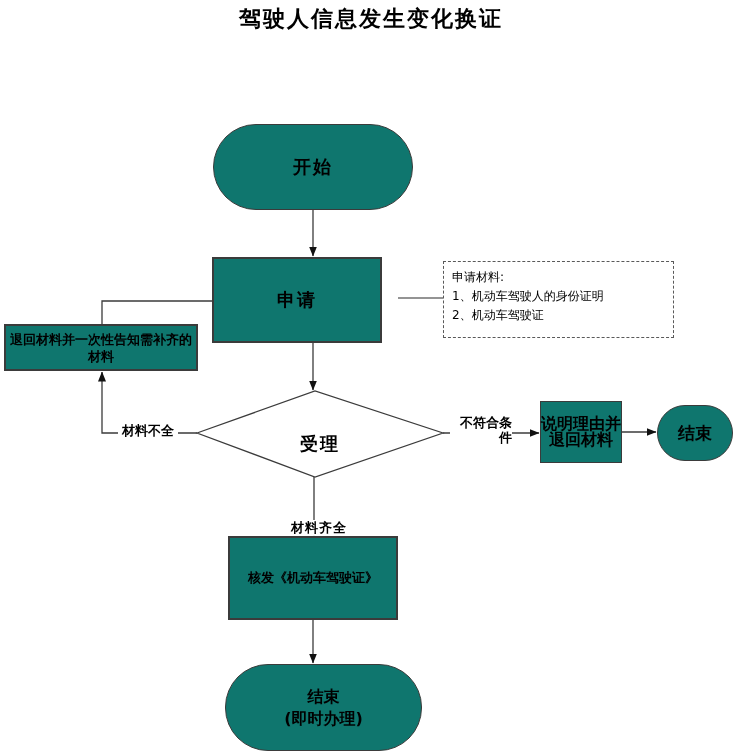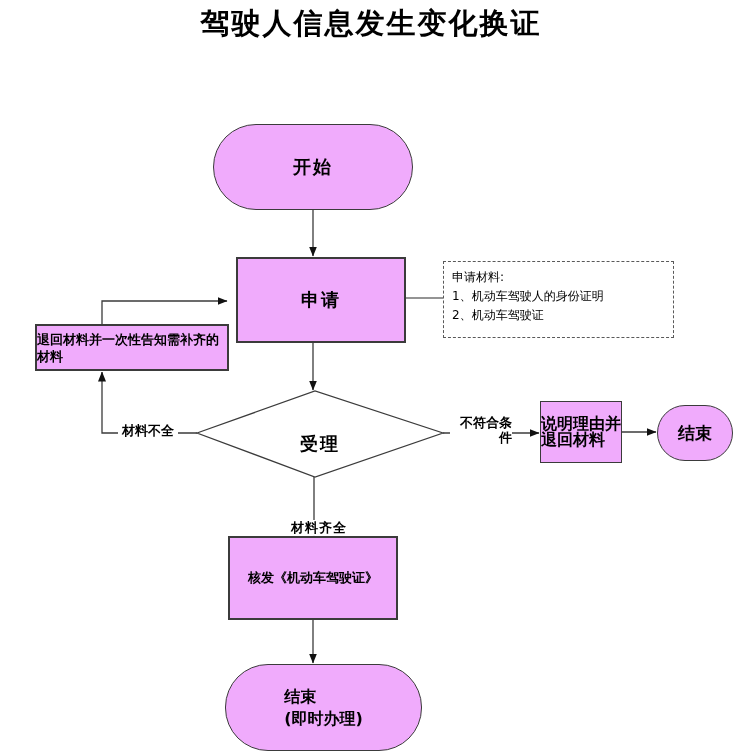--- a/index.html
+++ b/index.html
@@ -3,27 +3,27 @@
 <meta charset="utf-8">
 <style>
   html,body{margin:0;padding:0;background:#ffffff;}
   .stage{
     position:relative;width:742px;height:753px;background:#ffffff;
     font-family:"DejaVu Sans","Liberation Sans",sans-serif;color:#000;
     overflow:hidden;
   }
   .title{
     position:absolute;left:0;top:4px;width:742px;text-align:center;
-    font-size:29px;font-weight:bold;letter-spacing:2px;
+    font-size:22px;font-weight:bold;letter-spacing:2px;
   }
   svg.connectors{position:absolute;left:0;top:0;z-index:1;}
   .node{
-    position:absolute;z-index:2;background:#f0abfc;
+    position:absolute;z-index:2;background:#0f766e;
     display:flex;align-items:center;justify-content:center;
-    box-sizing:border-box;font-weight:bold;
+    text-align:center;box-sizing:border-box;font-weight:bold;
   }
   .rect{border:2px solid #3b3b3b;}
   .terminator{border:1px solid #3b3b3b;}
   .note{
     border:1px dashed #595959;background:#ffffff;
     display:block;font-weight:normal;font-size:12px;line-height:19px;
     padding:6px 8px;text-align:left;
   }
   .decision-label{
     position:absolute;z-index:2;background:transparent;border:none;
@@ -59,31 +59,31 @@
     <line x1="314" y1="477" x2="314" y2="535" stroke="#3b3b3b" stroke-width="1.3" marker-end="url(#arrow)"></line>
     <line x1="313" y1="620" x2="313" y2="663" stroke="#3b3b3b" stroke-width="1.3" marker-end="url(#arrow)"></line>
 
     <polygon points="197,433 315,391 443,433 315,477" fill="#ffffff" stroke="#3b3b3b" stroke-width="1.2"></polygon>
   </svg>
 
   <div class="node terminator" style="left:213px;top:124px;width:200px;height:86px;border-radius:43px;font-size:18px;letter-spacing:2px;">
     <span>开始</span>
   </div>
 
-  <div class="node rect" style="left:236px;top:257px;width:170px;height:86px;font-size:18px;letter-spacing:2px;">
+  <div class="node rect" style="left:212px;top:257px;width:170px;height:86px;font-size:18px;letter-spacing:2px;">
     <span>申请</span>
   </div>
 
   <div class="node note" style="left:443px;top:261px;width:231px;height:77px;">
     <span class="stack">申请材料:</span>
     <span class="stack">1、机动车驾驶人的身份证明</span>
     <span class="stack">2、机动车驾驶证</span>
   </div>
 
-  <div class="node rect" style="left:4px;top:324px;width:194px;height:47px;font-size:13px;line-height:17px;margin-left:31px;">
+  <div class="node rect" style="left:4px;top:324px;width:194px;height:47px;font-size:13px;line-height:17px;">
     <span>退回材料并一次性告知需补齐的材料</span>
   </div>
 
   <div class="decision-label" style="left:270px;top:432px;width:100px;font-size:18px;letter-spacing:2px;">
     <span>受理</span>
   </div>
 
   <div class="node rect" style="left:540px;top:401px;width:82px;height:62px;font-size:16px;line-height:16px;border-width:1.5px;">
     <span>
       <span class="stack">说明理由并</span>

